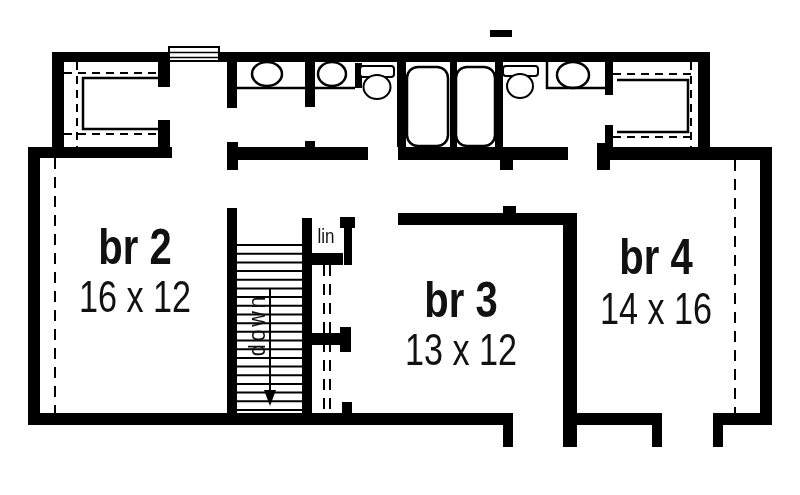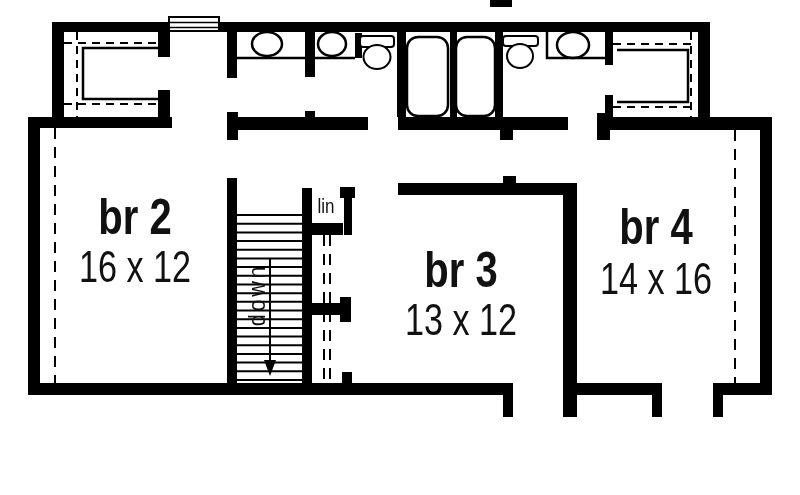--- a/index.html
+++ b/index.html
@@ -1,17 +1,17 @@
 <!DOCTYPE html>
 <html><head>
 <meta charset="utf-8">
 <style>
   html,body{margin:0;padding:0;background:#ffffff;}
   #plan{position:relative;width:800px;height:417px;background:#ffffff;overflow:hidden;
-        font-family:"Liberation Sans",sans-serif;}
+        font-family:"Liberation Sans",sans-serif;margin-top:30px;}
   #plan svg{position:absolute;left:0;top:0;}
   .lbl{position:absolute;color:#111;white-space:nowrap;line-height:1;}
   .room-name{font-size:50px;font-weight:700;transform:translate(-50%,-50%) scaleX(.80);}
   .room-size{font-size:45px;font-weight:400;transform:translate(-50%,-50%) scaleX(.76);}
   .lin-label{font-size:20px;font-weight:400;transform:translate(-50%,-50%) scaleX(.85);}
   .down-label{font-size:24px;font-weight:400;letter-spacing:3px;
               transform:translate(-50%,-50%) rotate(-90deg) scaleX(.9);}
 </style>
 </head>
 <body>

